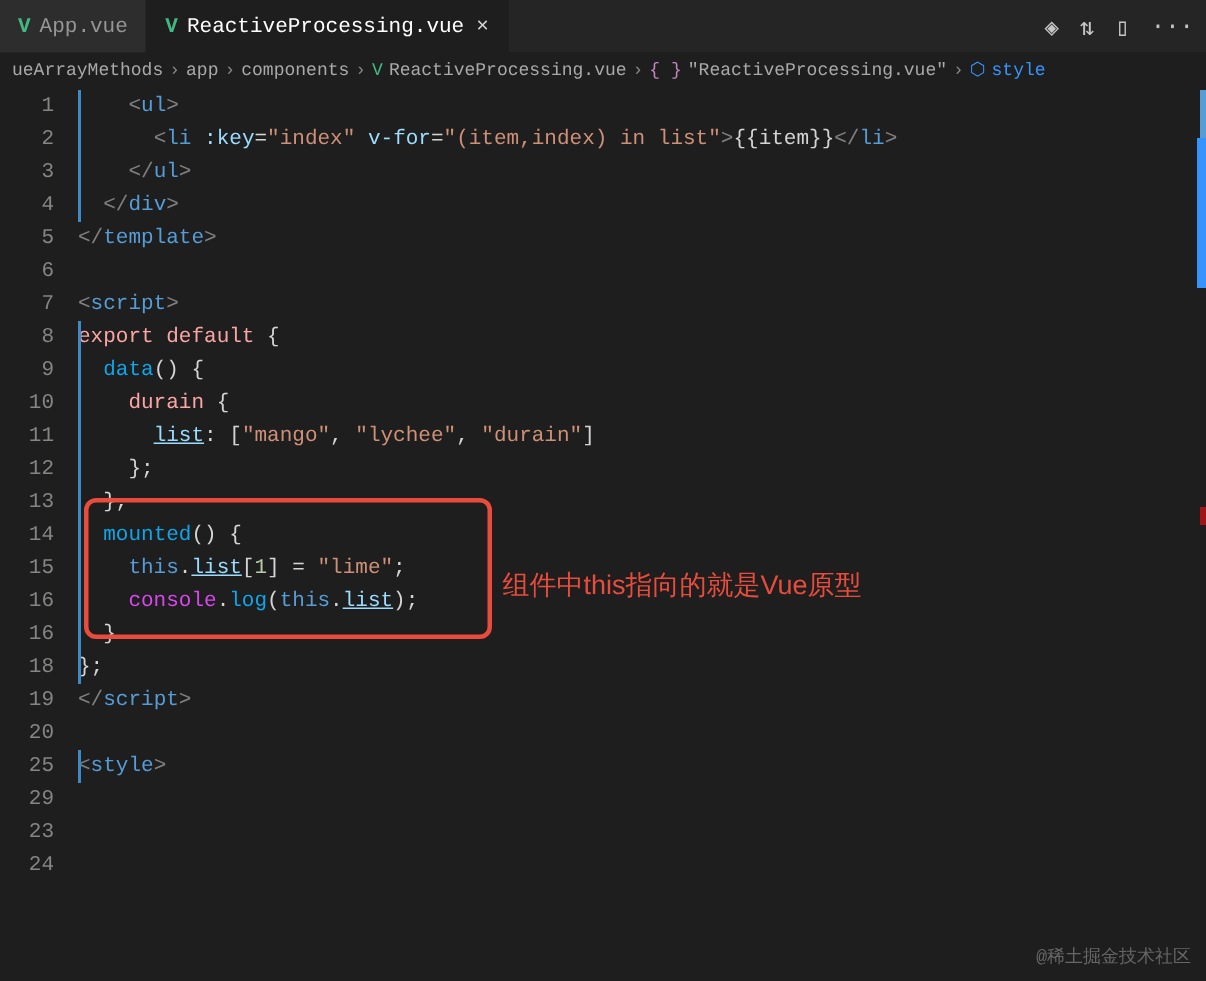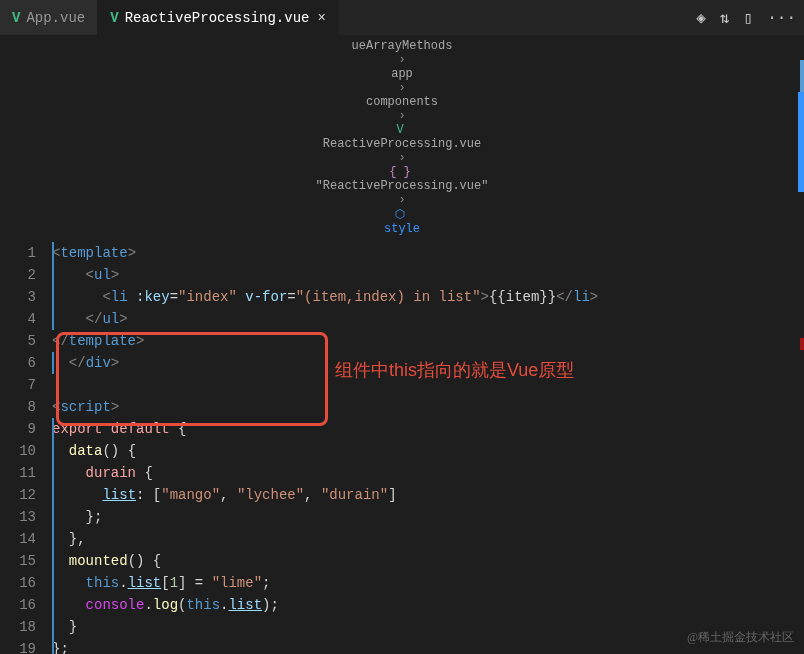--- a/index.html
+++ b/index.html
@@ -54,21 +54,20 @@
     }
     .toolbar-icon { cursor: pointer; font-size: 16px; }
     .breadcrumbs {
       display: flex;
       align-items: center;
       padding: 4px 8px;
       font-size: 12px;
       color: #a9a9a9;
       background: #1e1e1e;
       overflow: hidden;
-      flex-direction: column;
     }
     .breadcrumb-item { white-space: nowrap; }
     .breadcrumb-sep { margin: 0 4px; color: #888; }
     .bc-icon { margin-right: 4px; }
     .bc-vue { color: #42b883; }
     .bc-brace { color: #c586c0; }
     .bc-cube { color: #3794ff; }
     .bc-style { color: #3794ff; }
     .editor {
       display: flex;
@@ -100,53 +99,53 @@
       height: 100%;
     }
     
     .tag-bracket { color: #808080; }
     .tag-name { color: #569cd6; }
     .attr-name { color: #9cdcfe; }
     .attr-eq { color: #d4d4d4; }
     .string { color: #ce9178; }
     .punct { color: #d4d4d4; }
     .keyword-ctrl { color: #fca5a5; }
-    .function { color: #fef9c3; }
+    .function { color: #0ea5e9; }
     .variable { color: #d946ef; }
     .property { color: #9cdcfe; text-decoration: underline; }
     .number { color: #b5cea8; }
     .this { color: #569cd6; }
     .plain { color: #d4d4d4; }
     
     .red-box {
       position: absolute;
       border: 3px solid #e74c3c;
       border-radius: 8px;
       left: 56px;
       top: 332px;
       width: 272px;
       height: 94px;
       pointer-events: none;
     }
     .red-annotation {
       position: absolute;
       left: 335px;
-      top: 358px;
+      top: 378px;
       color: #e74c3c;
       font-size: 18px;
       font-family: "Microsoft YaHei", sans-serif;
       pointer-events: none;
     }
     .watermark {
       position: absolute;
       right: 10px;
       bottom: 8px;
       color: #666;
       font-size: 12px;
-      font-family: Liberation Serif, serif;
+      font-family: Liberation Mono, monospace;
     }
     .minimap-bar {
       position: absolute;
       right: 0;
       top: 92px;
       width: 6px;
       height: 100px;
       background: #3794ff;
     }
     .minimap-bar2 {
@@ -227,40 +226,41 @@
     <div class="line-num">16</div>
     <div class="line-num">18</div>
     <div class="line-num">19</div>
     <div class="line-num">20</div>
     <div class="line-num">25</div>
     <div class="line-num">29</div>
     <div class="line-num">23</div>
     <div class="line-num">24</div>
   </div>
   <div class="code">
-    <div class="code-line"><span class="indent-guide"></span><span class="tag-bracket">&lt;</span><span class="tag-name">template</span><span class="tag-bracket">&gt;</span></div>
     <div class="code-line"><span class="indent-guide"></span>    <span class="tag-bracket">&lt;</span><span class="tag-name">ul</span><span class="tag-bracket">&gt;</span></div>
     <div class="code-line"><span class="indent-guide"></span>      <span class="tag-bracket">&lt;</span><span class="tag-name">li</span> <span class="attr-name">:key</span><span class="attr-eq">=</span><span class="string">"index"</span> <span class="attr-name">v-for</span><span class="attr-eq">=</span><span class="string">"(item,index) in list"</span><span class="tag-bracket">&gt;</span><span class="plain">{{item}}</span><span class="tag-bracket">&lt;/</span><span class="tag-name">li</span><span class="tag-bracket">&gt;</span></div>
     <div class="code-line"><span class="indent-guide"></span>    <span class="tag-bracket">&lt;/</span><span class="tag-name">ul</span><span class="tag-bracket">&gt;</span></div>
+    <div class="code-line"><span class="indent-guide"></span>  <span class="tag-bracket">&lt;/</span><span class="tag-name">div</span><span class="tag-bracket">&gt;</span></div>
     <div class="code-line"><span class="tag-bracket">&lt;/</span><span class="tag-name">template</span><span class="tag-bracket">&gt;</span></div>
-    <div class="code-line"><span class="indent-guide"></span>  <span class="tag-bracket">&lt;/</span><span class="tag-name">div</span><span class="tag-bracket">&gt;</span></div>
     <div class="code-line"></div>
     <div class="code-line"><span class="tag-bracket">&lt;</span><span class="tag-name">script</span><span class="tag-bracket">&gt;</span></div>
     <div class="code-line"><span class="indent-guide"></span><span class="keyword-ctrl">export</span> <span class="keyword-ctrl">default</span> <span class="punct">{</span></div>
     <div class="code-line"><span class="indent-guide"></span>  <span class="function">data</span><span class="punct">() {</span></div>
     <div class="code-line"><span class="indent-guide"></span>    <span class="keyword-ctrl">durain</span> <span class="punct">{</span></div>
     <div class="code-line"><span class="indent-guide"></span>      <span class="property">list</span><span class="punct">: [</span><span class="string">"mango"</span><span class="punct">, </span><span class="string">"lychee"</span><span class="punct">, </span><span class="string">"durain"</span><span class="punct">]</span></div>
     <div class="code-line"><span class="indent-guide"></span>    <span class="punct">};</span></div>
     <div class="code-line"><span class="indent-guide"></span>  <span class="punct">},</span></div>
     <div class="code-line"><span class="indent-guide"></span>  <span class="function">mounted</span><span class="punct">() {</span></div>
     <div class="code-line"><span class="indent-guide"></span>    <span class="this">this</span><span class="punct">.</span><span class="property">list</span><span class="punct">[</span><span class="number">1</span><span class="punct">] = </span><span class="string">"lime"</span><span class="punct">;</span></div>
     <div class="code-line"><span class="indent-guide"></span>    <span class="variable">console</span><span class="punct">.</span><span class="function">log</span><span class="punct">(</span><span class="this">this</span><span class="punct">.</span><span class="property">list</span><span class="punct">);</span></div>
     <div class="code-line"><span class="indent-guide"></span>  <span class="punct">}</span></div>
     <div class="code-line"><span class="indent-guide"></span><span class="punct">};</span></div>
+    <div class="code-line"><span class="tag-bracket">&lt;/</span><span class="tag-name">script</span><span class="tag-bracket">&gt;</span></div>
     <div class="code-line"></div>
+    <div class="code-line"><span class="indent-guide"></span><span class="tag-bracket">&lt;</span><span class="tag-name">style</span><span class="tag-bracket">&gt;</span></div>
   </div>
 </div>
 
 <div class="red-box"></div>
 <div class="red-annotation">组件中this指向的就是Vue原型</div>
 <div class="watermark">@稀土掘金技术社区</div>
 <div class="minimap-bar2"></div>
 <div class="minimap-bar"></div>
 <div class="minimap-red"></div>
 

